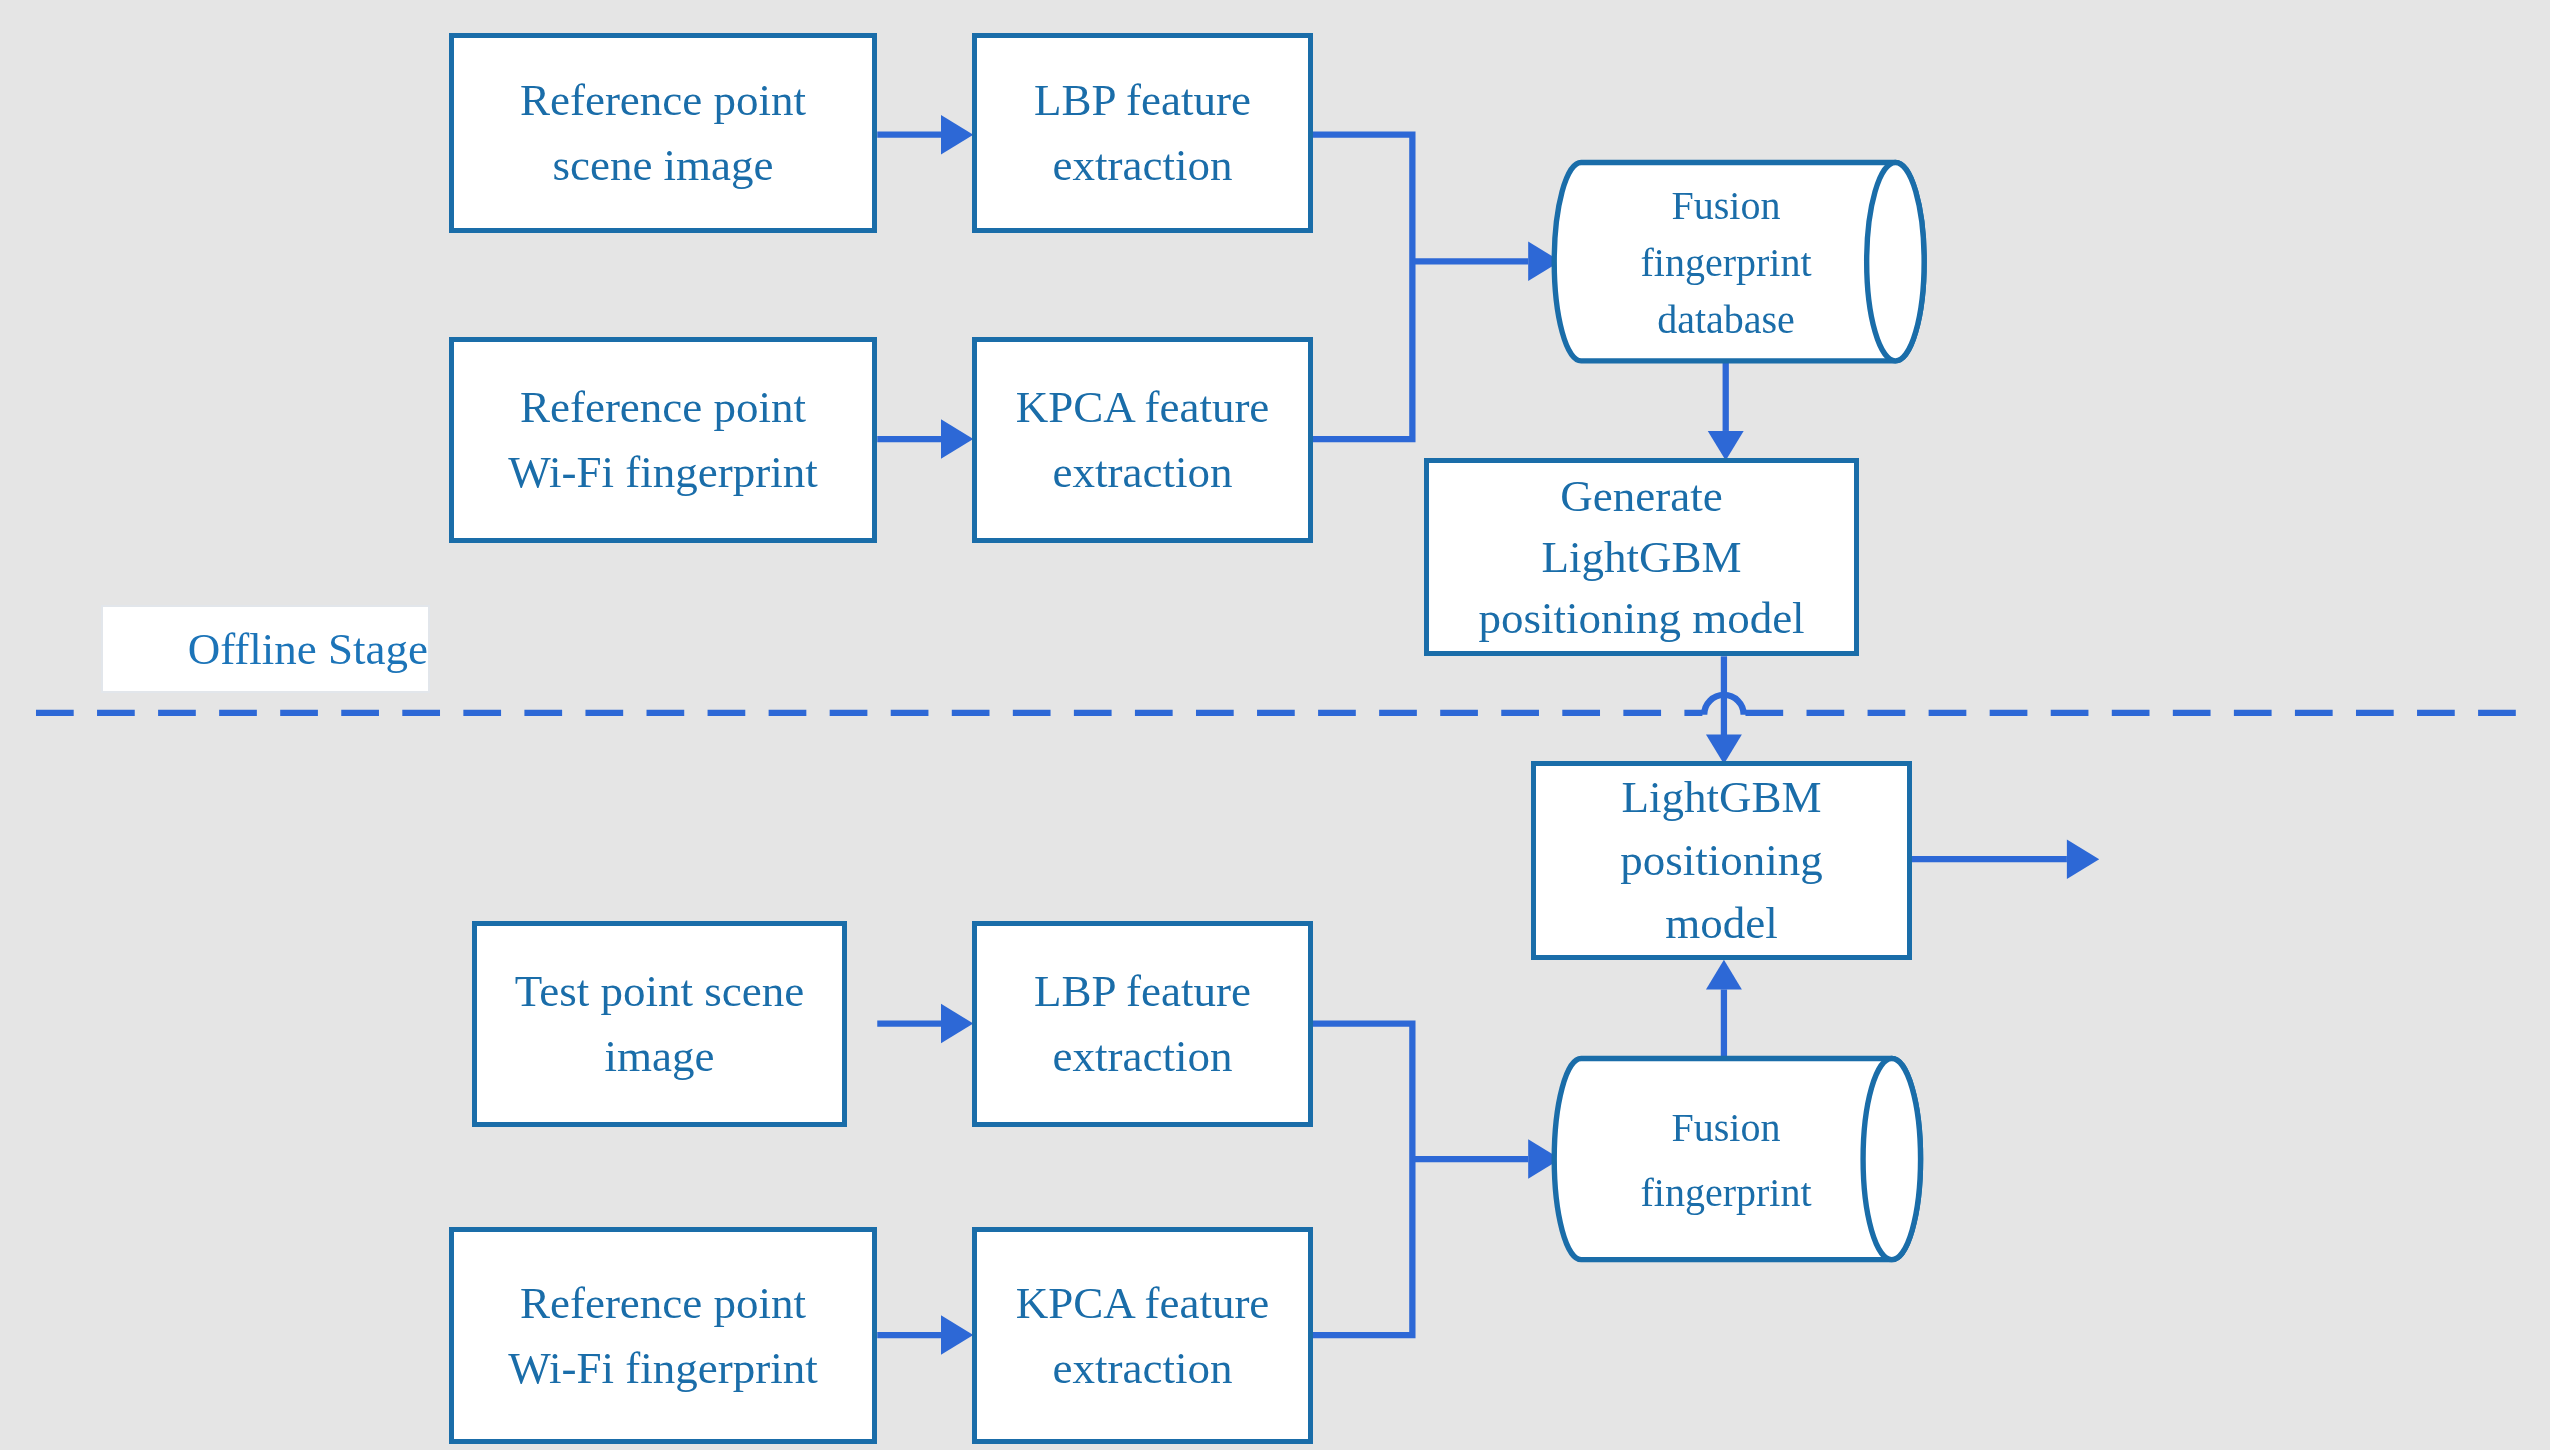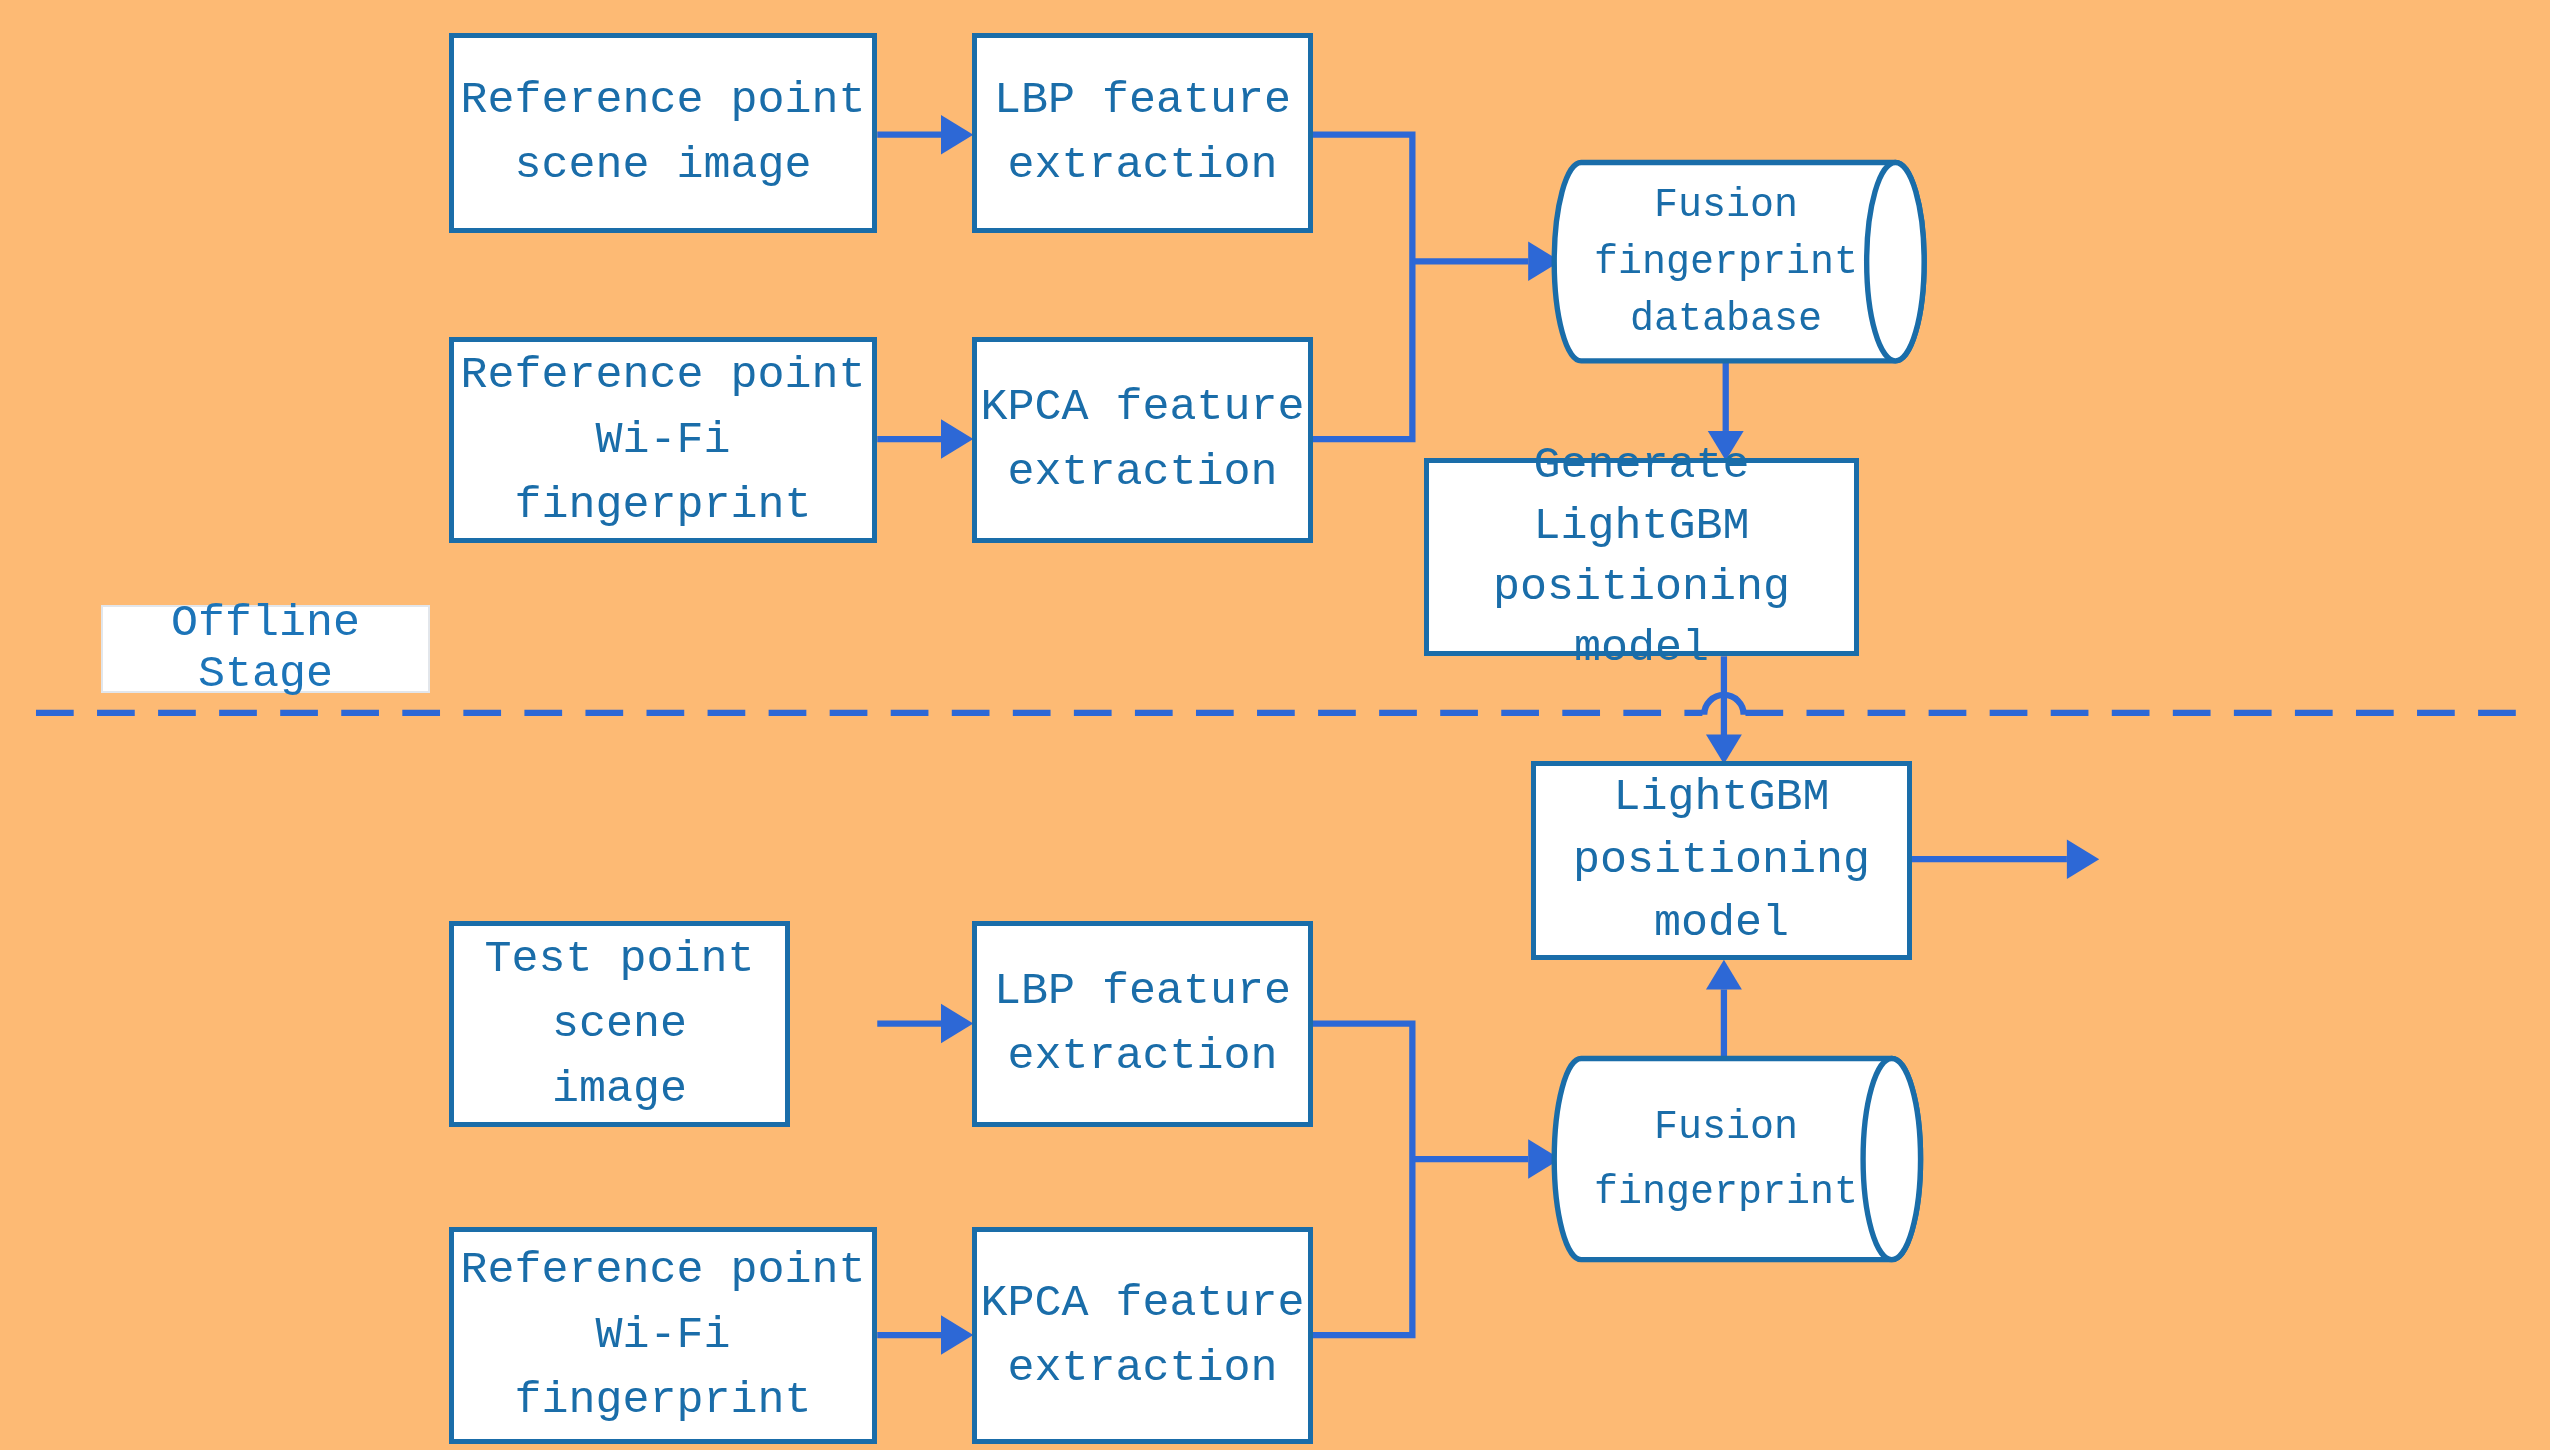--- a/index.html
+++ b/index.html
@@ -1,21 +1,21 @@
 <!DOCTYPE html>
 <html style="--node: #1A6DA9; --arrow: #2D68D6; --labelText: #1C74B8; --labelBorder: #E2E6EB;font-size:14.4px"><head>
 <meta charset="utf-8">
 <style>
   html, body { margin: 0; padding: 0; background: #ffffff; }
   #canvas {
     position: relative;
     width: 2550px;
     height: 1450px;
-    background: #fdba74;
-    font-family: Liberation Mono, monospace;
+    background: #e5e5e5;
+    font-family: Liberation Serif, serif;
     overflow: hidden;
   }
   #wires { position: absolute; left: 0; top: 0; width: 2550px; height: 1450px; }
   .node {
     position: absolute;
     box-sizing: border-box;
     border: 5.4px solid var(--node, #1A6DA9);
     background: #ffffff;
     color: var(--node, #1A6DA9);
     font-size: 45px;
@@ -146,21 +146,21 @@
   </div>
 
 
   <div class="node" style="left:1531px; top:761px; width:381px; height:199px; line-height:63px;">
     <span>LightGBM
 positioning
 model</span>
   </div>
 
 
-  <div class="node" style="left:449px; top:921px; width:341px; height:206px;">
+  <div class="node" style="left:472px; top:921px; width:375px; height:206px;">
     <span>Test point scene
 image</span>
   </div>
 
   <div class="node" style="left:972px; top:921px; width:341px; height:206px;">
     <span>LBP feature
 extraction</span>
   </div>
 
   <div class="node" style="left:449px; top:1227px; width:428px; height:217px;">

